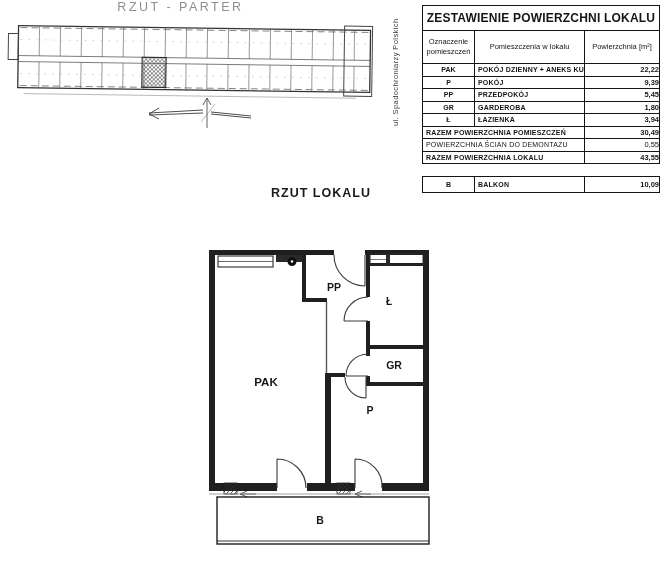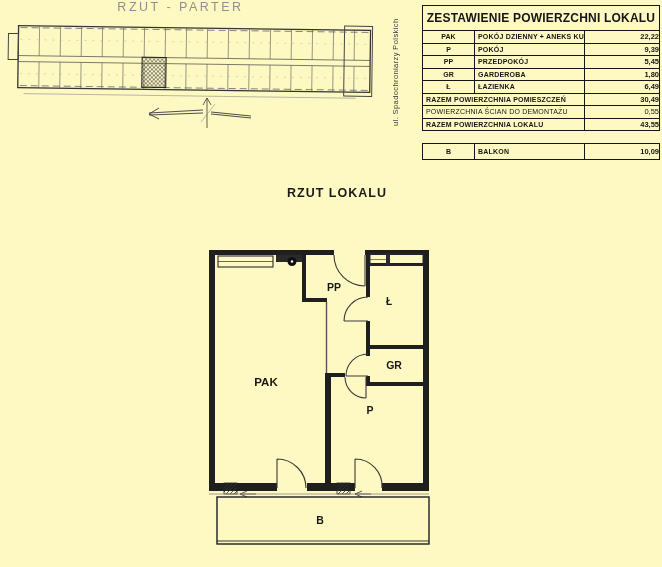--- a/index.html
+++ b/index.html
@@ -1,26 +1,26 @@
 <!DOCTYPE html>
 <html><head>
 <meta charset="utf-8">
 <style>
   html,body{margin:0;padding:0;background:#e8e8e8;}
   .page{
-    position:relative;width:662px;height:567px;background:#fef9c3;overflow:hidden;
+    position:relative;width:662px;height:567px;background:#ffffff;overflow:hidden;
     font-family:"Liberation Sans",sans-serif;color:#151515;
   }
   
   .overview-title{
     position:absolute;left:108px;top:0px;width:145px;text-align:center;
     font-size:12.5px;font-weight:500;letter-spacing:2.5px;color:#8f8f8f;
   }
   .apartment-title{
-    position:absolute;left:272px;top:186px;width:130px;text-align:center;
+    position:absolute;left:256px;top:186px;width:130px;text-align:center;
     font-size:12.5px;font-weight:700;letter-spacing:1px;color:#1a1a1a;
   }
   .street-label{
     position:absolute;left:391px;top:6px;height:120px;width:15px;
     writing-mode:vertical-rl;transform:rotate(180deg);
     font-size:7.5px;letter-spacing:.4px;color:#3a3a3a;white-space:nowrap;
   }
   
   .building-plan{position:absolute;left:6px;top:20px;}
   .north-arrow{position:absolute;left:145px;top:96px;}
@@ -85,20 +85,25 @@
     <table>
       <colgroup>
           <col style="width:52px">
           <col style="width:110px">
           <col>
         </colgroup>
       <tbody>
           <tr>
         <td class="t-title" colspan="3">ZESTAWIENIE POWIERZCHNI LOKALU</td>
       </tr>
+      <tr>
+        <th>Oznaczenie pomieszczeń</th>
+        <th>Pomieszczenia w lokalu</th>
+        <th>Powierzchnia [m²]</th>
+      </tr>
       <tr class="data-row">
         <td class="code">PAK</td>
         <td class="name">POKÓJ DZIENNY + ANEKS KUCH.</td>
         <td class="val">22,22</td>
       </tr>
       <tr class="data-row">
         <td class="code">P</td>
         <td class="name">POKÓJ</td>
         <td class="val">9,39</td>
       </tr>
@@ -108,21 +113,21 @@
         <td class="val">5,45</td>
       </tr>
       <tr class="data-row">
         <td class="code">GR</td>
         <td class="name">GARDEROBA</td>
         <td class="val">1,80</td>
       </tr>
       <tr class="data-row">
         <td class="code">Ł</td>
         <td class="name">ŁAZIENKA</td>
-        <td class="val">6,49</td>
+        <td class="val">3,94</td>
       </tr>
       <tr class="data-row">
         <td class="sum-label" colspan="2">RAZEM POWIERZCHNIA POMIESZCZEŃ</td>
         <td class="val">30,49</td>
       </tr>
       <tr class="data-row">
         <td class="sum-label light" colspan="2">POWIERZCHNIA ŚCIAN DO DEMONTAŻU</td>
         <td class="val light">0,55</td>
       </tr>
       <tr class="data-row">

